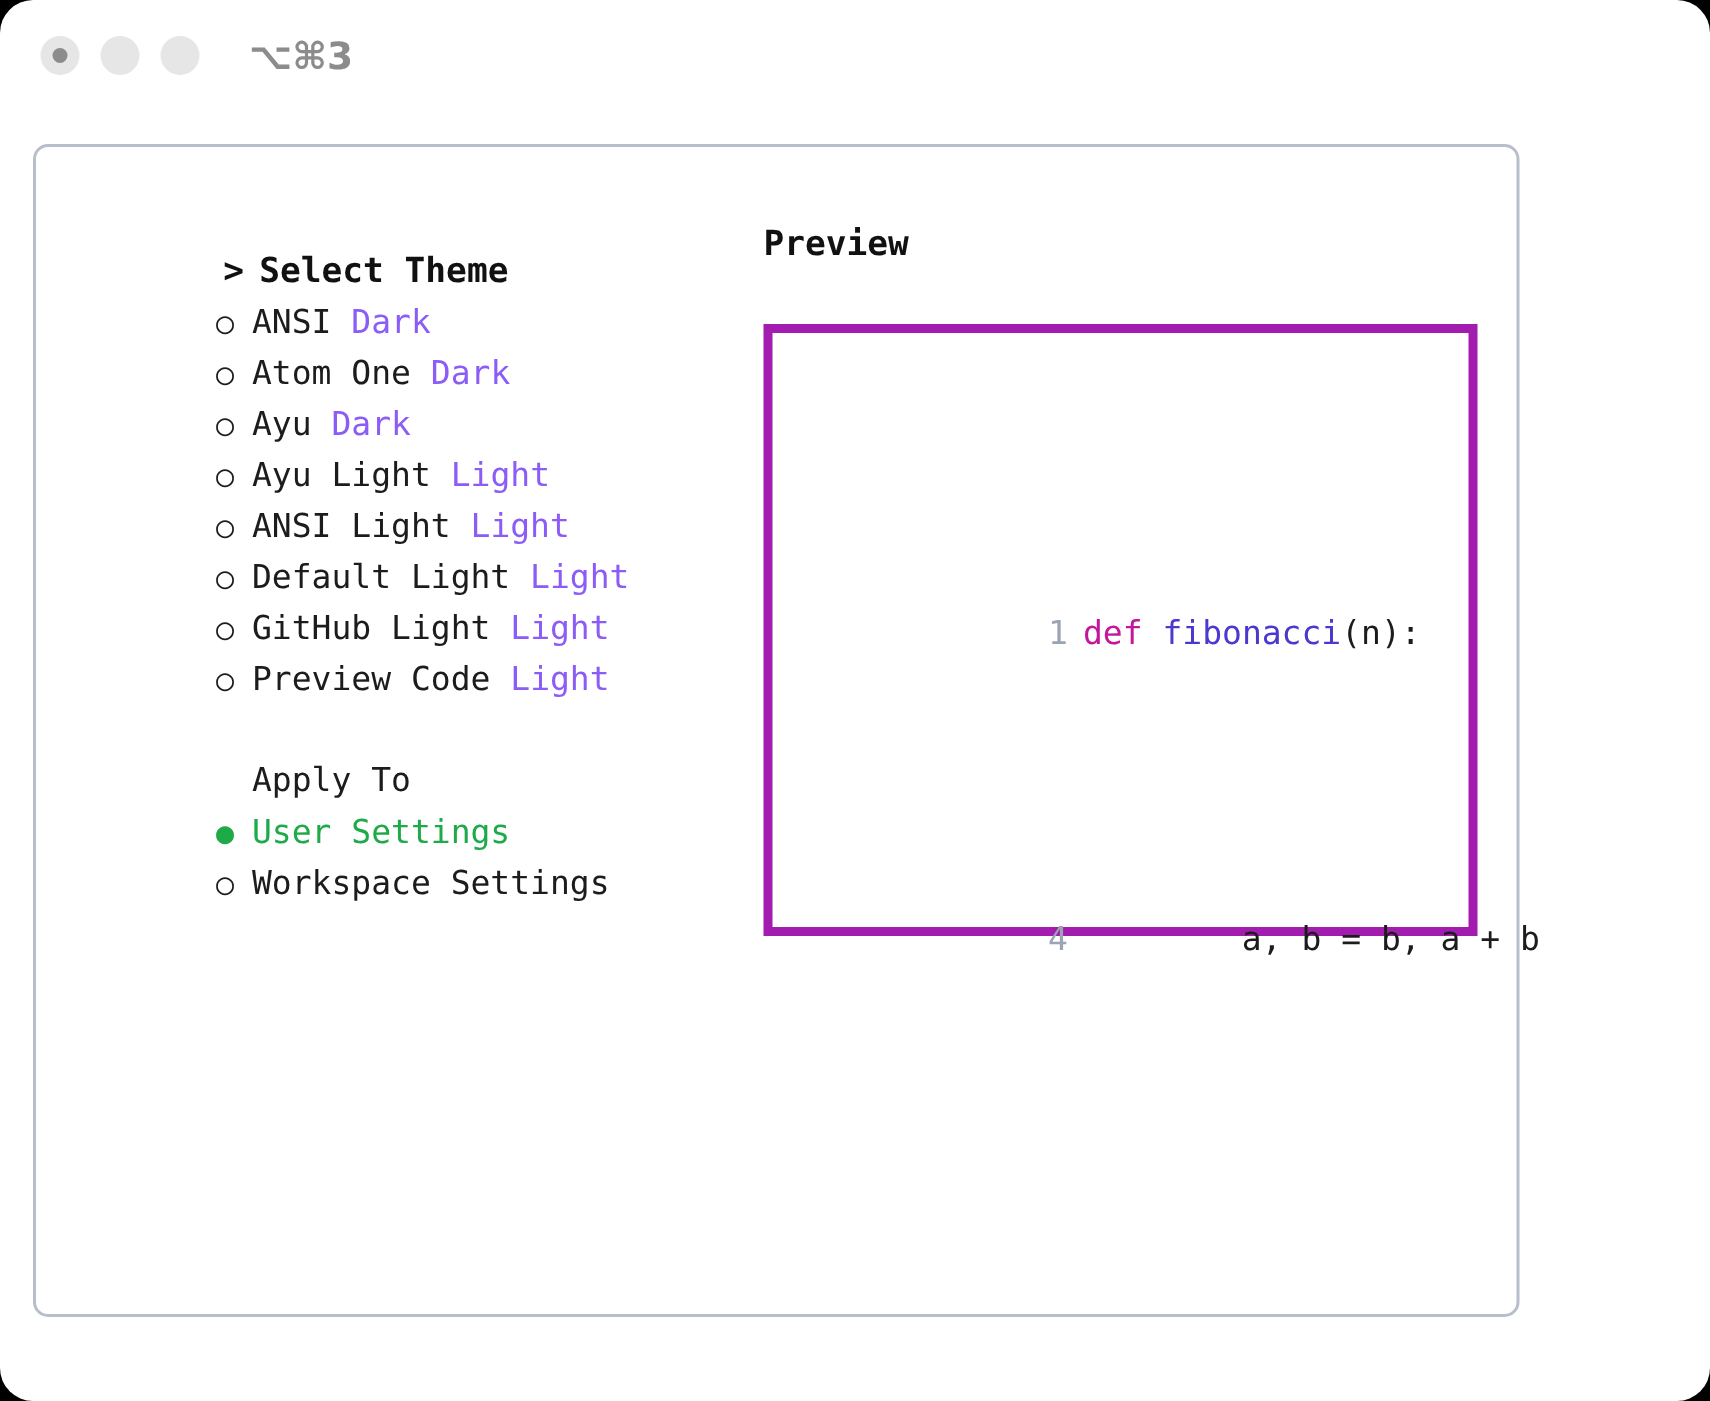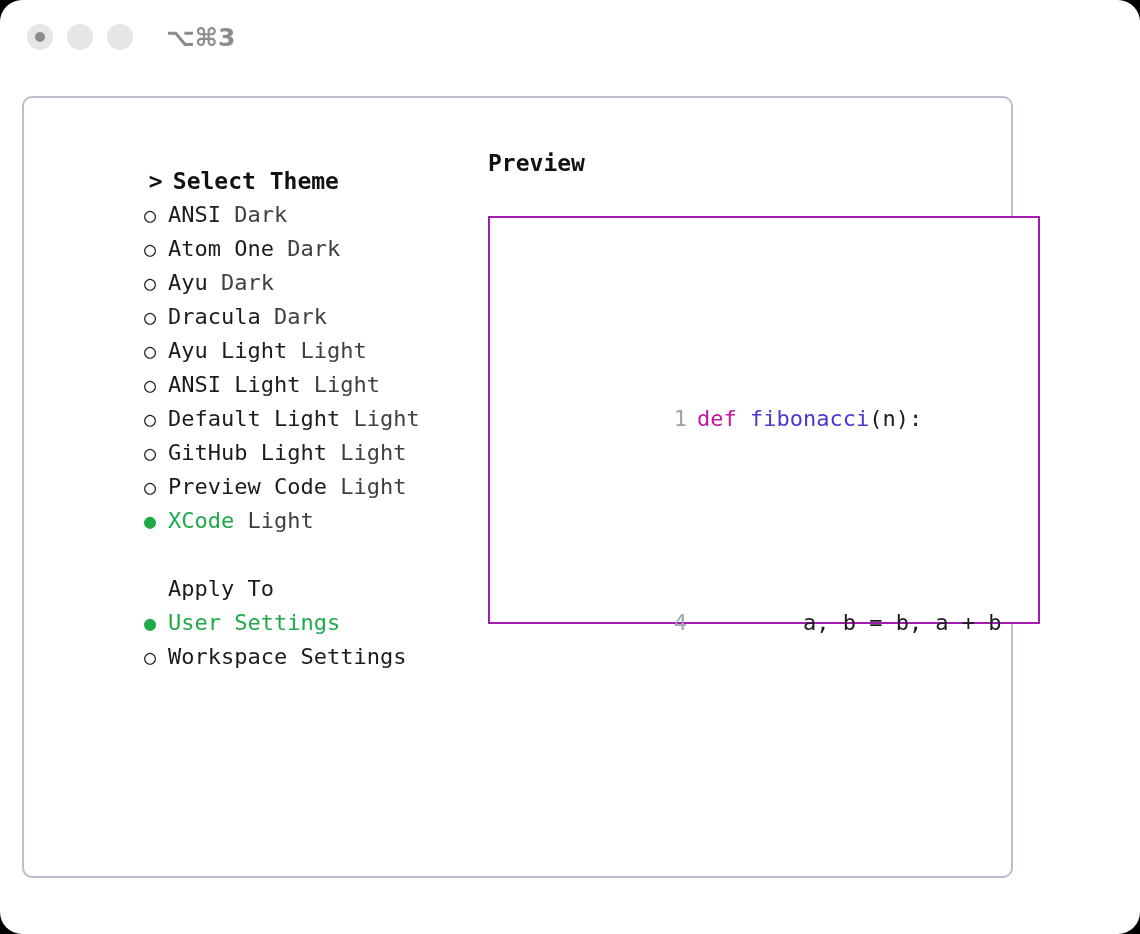--- a/index.html
+++ b/index.html
@@ -90,51 +90,51 @@
     width: 24px;
     text-align: left;
     font-size: 20px;
   }
   .hdr {
     font-weight: 700;
     font-size: 23px;
     color: #111111;
   }
   .hdr .marker { font-size: 23px; font-weight: 700; }
-  .muted { color: #404040; text-align: right; }
+  .muted { color: #8b5cf6; text-align: right; }
   .sel { color: #1faa4a; }
   .sel .marker { color: #1faa4a; }
   #apply-head {
     margin-top: 34px;
   }
   #hint {
     margin-top: 34px;
     font-size: 22px;
     line-height: 34px;
     color: #9aa4b2;
     width: 400px;
   }
   
   #right-col {
     position: absolute;
-    left: 464px;
+    left: 485px;
     top: 48px;
     width: 500px;
   }
   #preview-title {
     font-size: 23px;
     font-weight: 700;
     color: #111111;
     line-height: 34px;
   }
   #preview-box {
     margin-top: 36px;
-    width: 552px;
+    width: 476px;
     height: 408px;
-    border: 2px solid #a21caf;
+    border: 6px solid #a21caf;
     box-sizing: border-box;
     background: #ffffff;
     position: relative;
   }
   #code {
     position: absolute;
     left: 12px;
     top: 48px;
     font-size: 22px;
     line-height: 34px;
@@ -181,23 +181,20 @@
 
       <div class="row">
         <span class="marker">○</span><span>Atom One</span><span> </span><span class="muted">Dark</span>
       </div>
 
       <div class="row">
         <span class="marker">○</span><span>Ayu</span><span> </span><span class="muted">Dark</span>
       </div>
 
 
-      <div class="row">
-        <span class="marker">○</span><span>Dracula</span><span> </span><span class="muted">Dark</span>
-      </div>
 
 
       <div class="row">
         <span class="marker">○</span><span>Ayu Light</span><span> </span><span class="muted">Light</span>
       </div>
 
       <div class="row">
         <span class="marker">○</span><span>ANSI Light</span><span> </span><span class="muted">Light</span>
       </div>
 
@@ -206,23 +203,20 @@
       </div>
 
       <div class="row">
         <span class="marker">○</span><span>GitHub Light</span><span> </span><span class="muted">Light</span>
       </div>
 
       <div class="row">
         <span class="marker">○</span><span>Preview Code</span><span> </span><span class="muted">Light</span>
       </div>
 
-      <div class="row sel">
-        <span class="marker">●</span><span>XCode</span><span> </span><span class="muted">Light</span>
-      </div>
 
       <div class="row" id="apply-head">
         <span class="marker"></span><span>Apply To</span>
       </div>
 
       <div class="row sel">
         <span class="marker">●</span><span>User Settings</span>
       </div>
 
       <div class="row">

